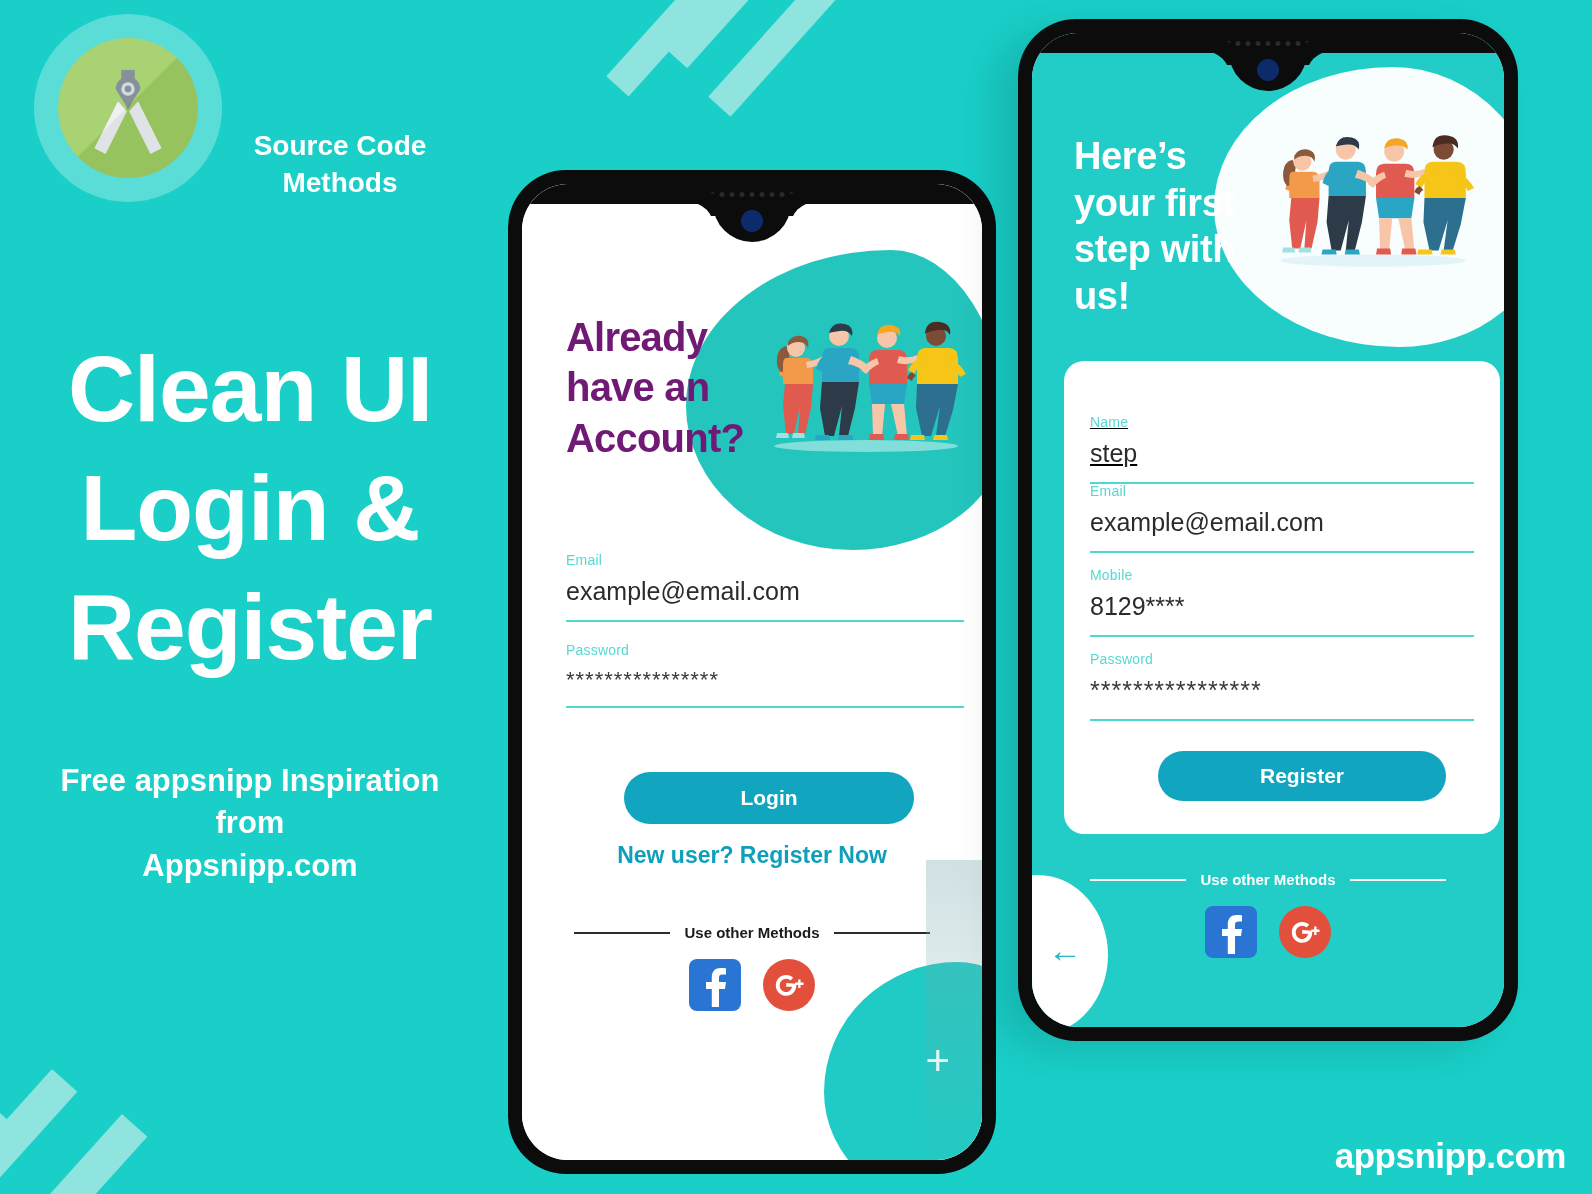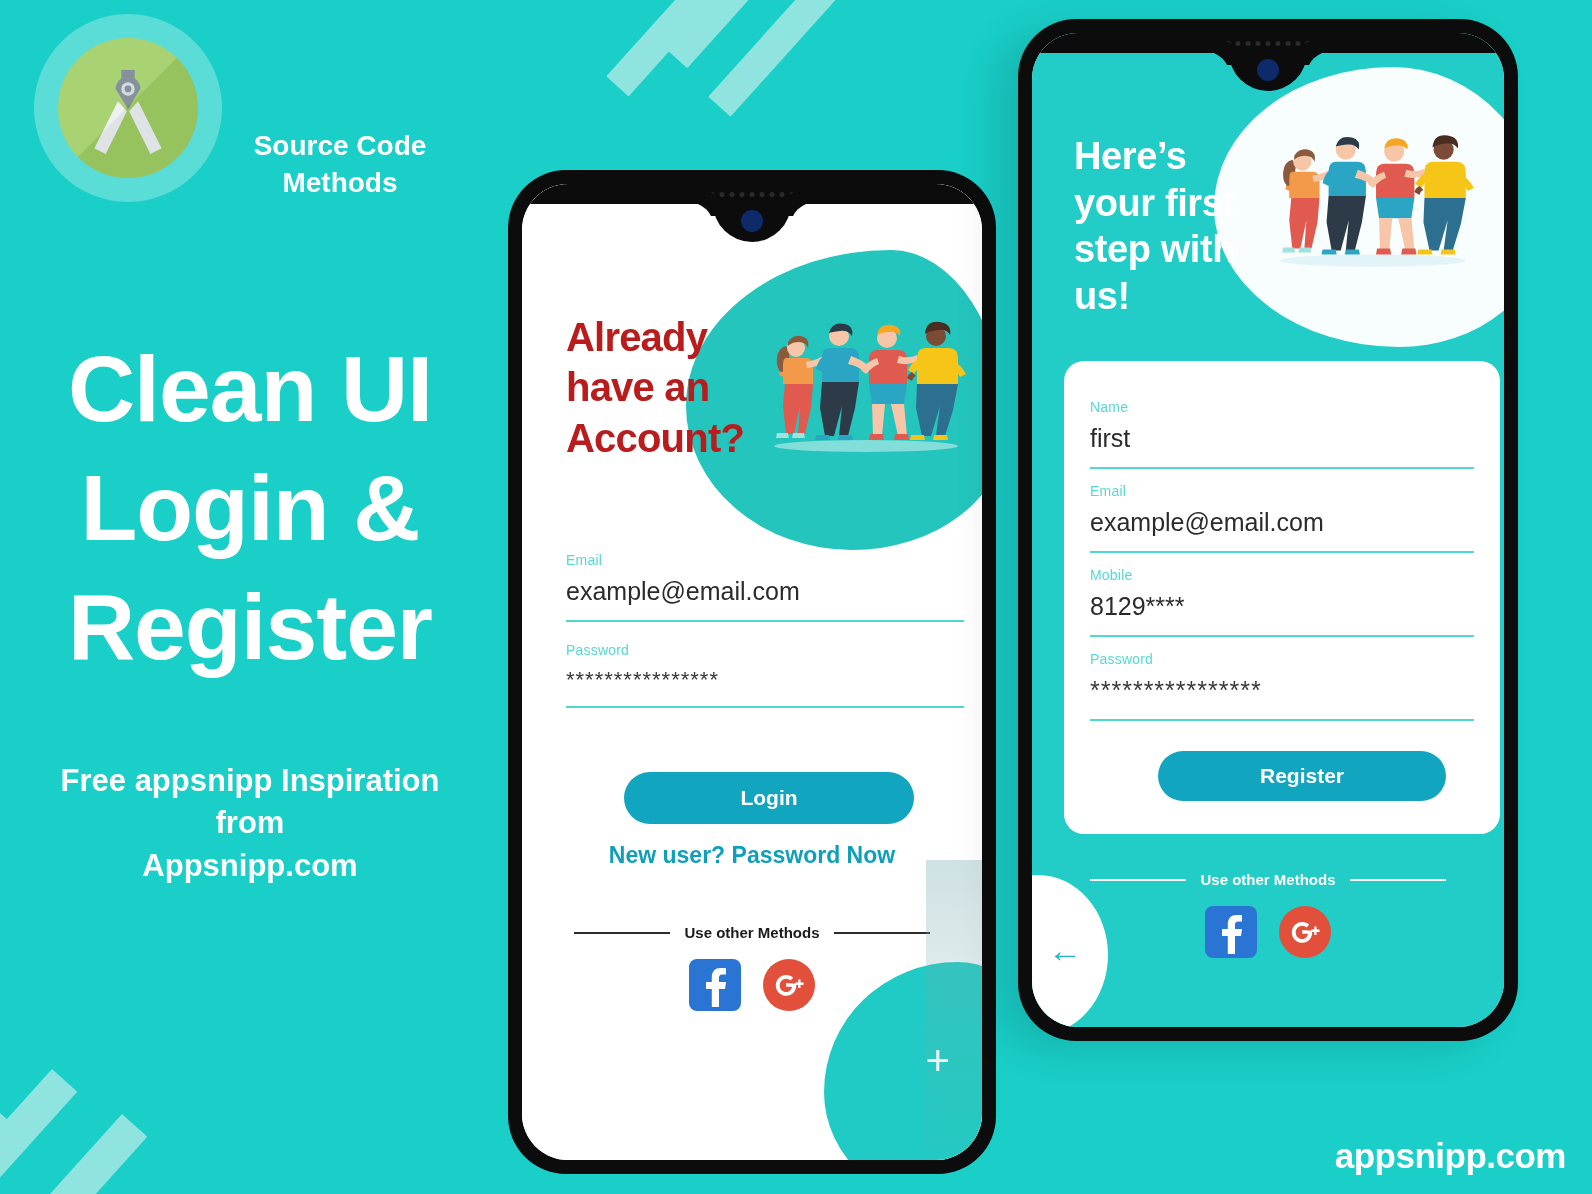--- a/index.html
+++ b/index.html
@@ -138,21 +138,21 @@
   }
   #login-blob {
     right: -24px; top: 66px; width: 320px; height: 300px;
     border-radius: 64% 36% 48% 52% / 52% 60% 40% 48%;
   }
   .hero-illus { position: absolute; z-index: 3; }
   #login-illus { right: 6px; top: 122px; width: 220px; height: 150px; }
 
   .login-title {
     position: absolute; left: 44px; top: 128px;
-    font-size: 40px; font-weight: bold; color: #b91c1c;
+    font-size: 40px; font-weight: bold; color: #701a75;
     line-height: 1.26; letter-spacing: -0.8px;
     z-index: 5;
   }
 
   .field { position: absolute; left: 44px; width: 398px; }
   .field-label {
     font-size: 14px; color: #57d8d3; font-weight: normal;
     letter-spacing: 0.2px; margin-bottom: 10px;
   }
   .field-value {
@@ -394,21 +394,21 @@
       </div>
 
       <div class="field" style="top:458px;">
         <div class="field-label">Password</div>
         <div class="field-value masked">****************</div>
         <div class="field-underline"></div>
       </div>
 
       <button class="pill-btn" id="login-btn">Login</button>
 
-      <div class="register-link">New user? Password Now</div>
+      <div class="register-link">New user? Register Now</div>
 
       <div class="other-methods" id="login-om">
         <div class="om-row">
           <span class="om-line"></span>
           <span class="om-label">Use other Methods</span>
           <span class="om-line"></span>
         </div>
         <div class="om-icons">
           <span class="fb-icon">
             <svg viewBox="0 0 30 44" aria-hidden="true">
@@ -497,23 +497,23 @@
 
       <div class="reg-title">
         <div>Here’s</div>
         <div>your first</div>
         <div>step with</div>
         <div>us!</div>
       </div>
 
       <div class="reg-card">
 
-        <div class="field" style="top:38px;">
+        <div class="field" style="top:53px;text-decoration:underline;">
           <div class="field-label">Name</div>
-          <div class="field-value">first</div>
+          <div class="field-value">step</div>
           <div class="field-underline"></div>
         </div>
 
         <div class="field" style="top:122px;">
           <div class="field-label">Email</div>
           <div class="field-value">example@email.com</div>
           <div class="field-underline"></div>
         </div>
 
         <div class="field" style="top:206px;">

